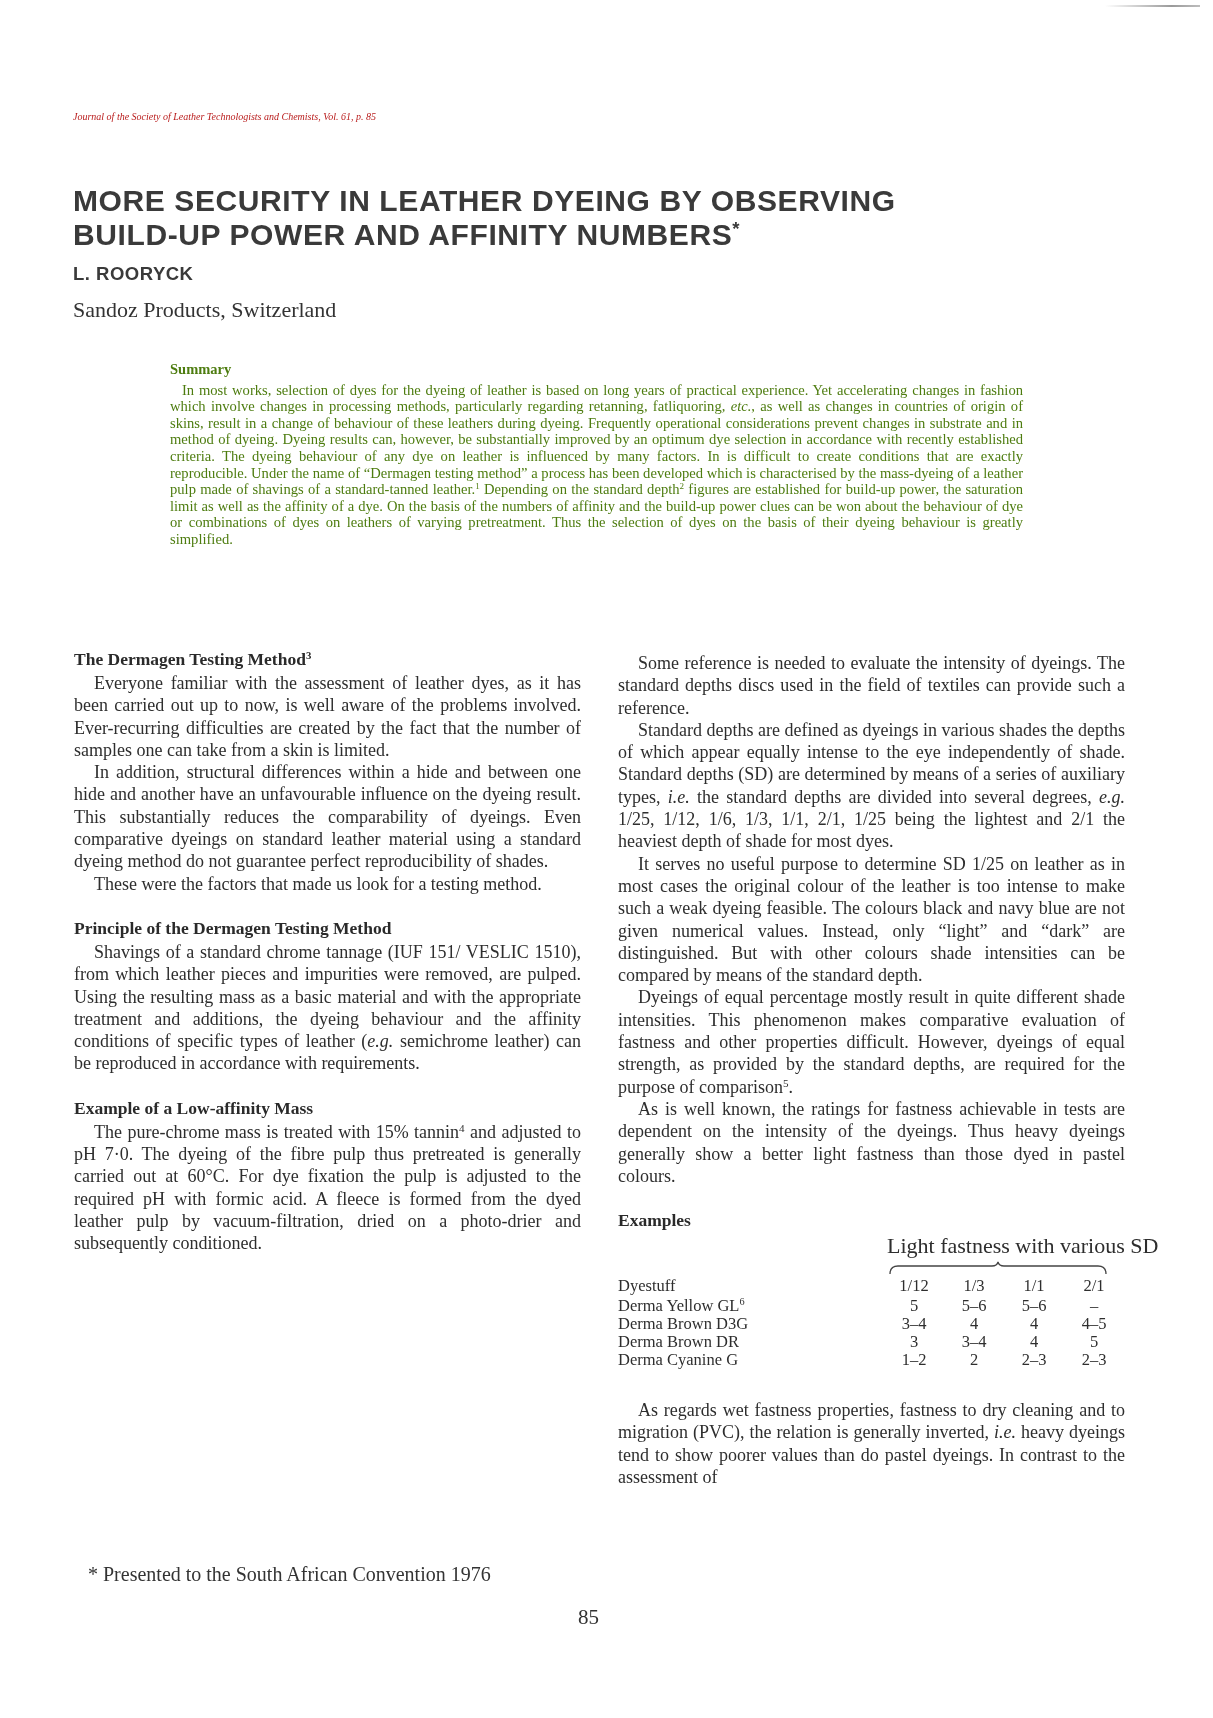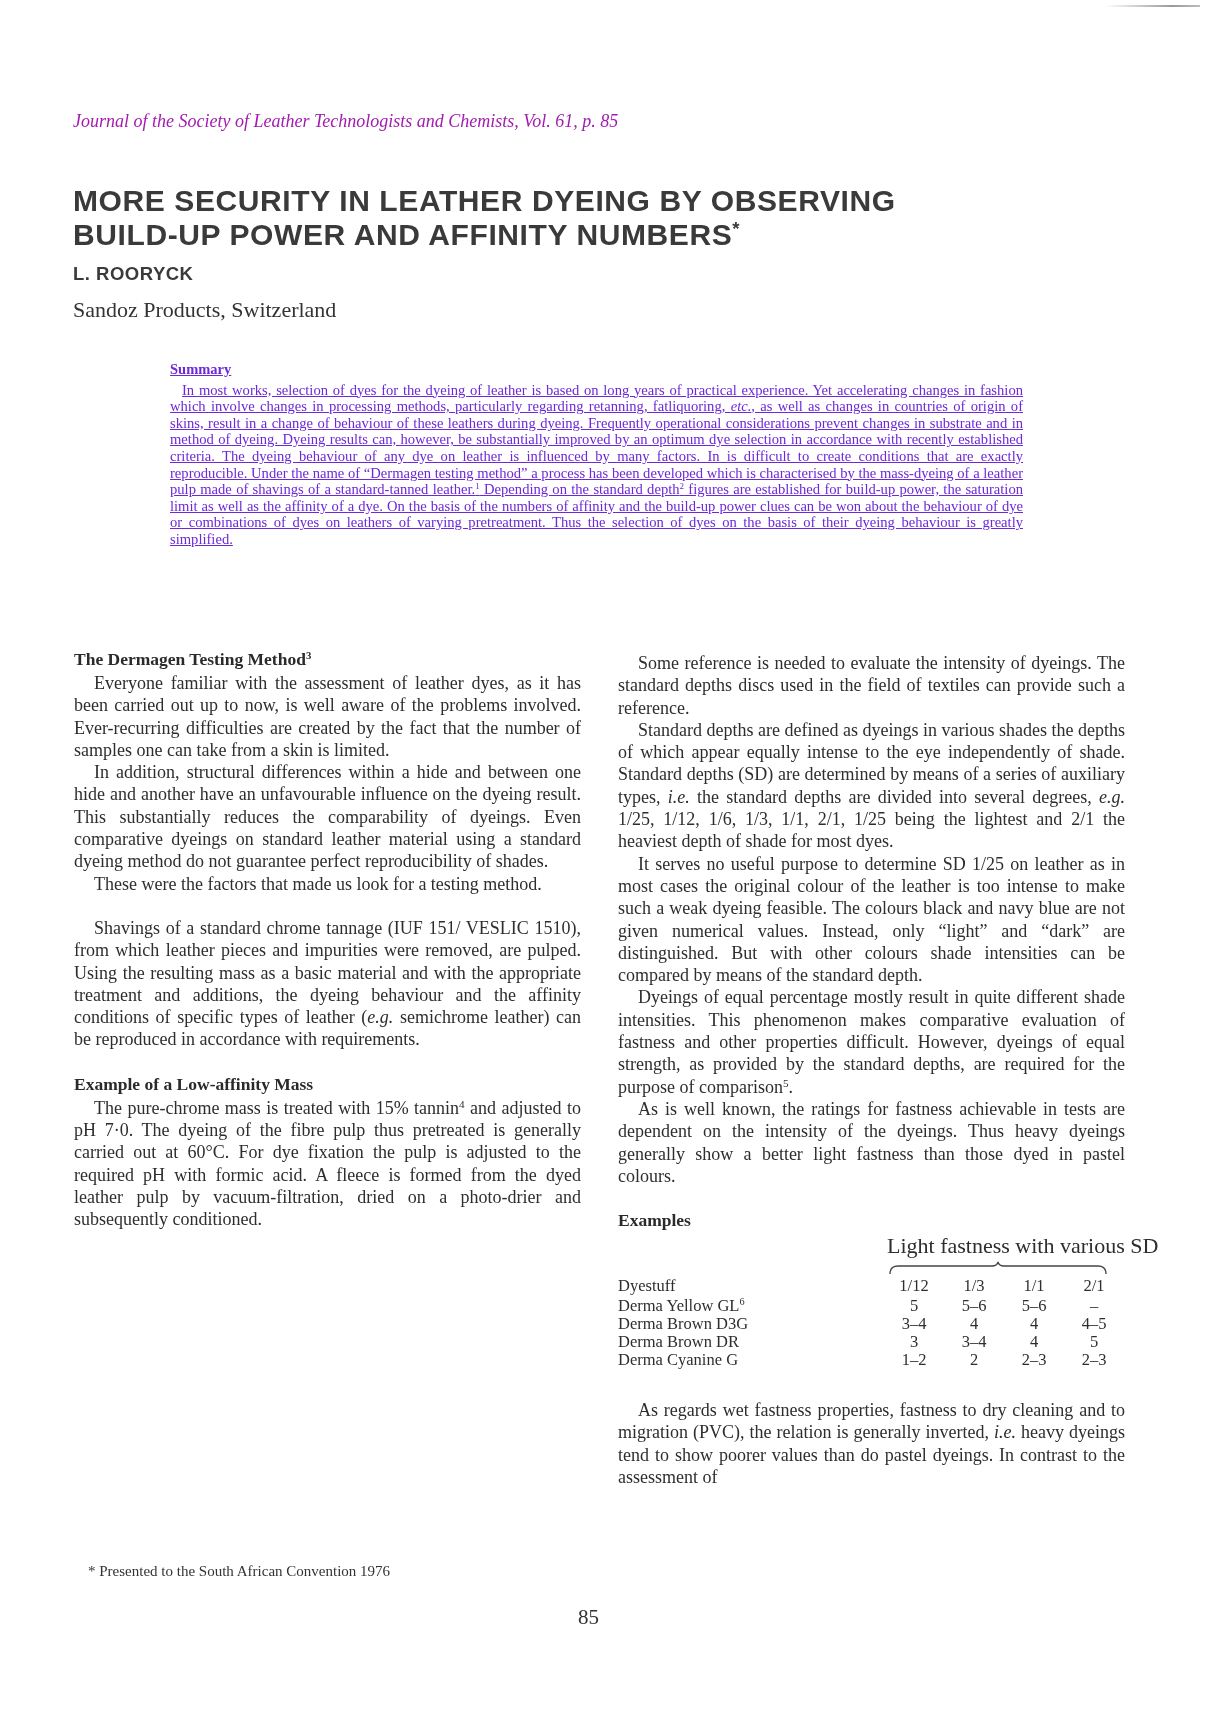--- a/index.html
+++ b/index.html
@@ -7,58 +7,58 @@
     width: 1213px; height: 1718px; position: relative; overflow: hidden;
     color: #2a2a2a;
     font-family: "Liberation Serif", "DejaVu Serif", serif;
   }
   .scan-mark {
     position: absolute; left: 1105px; top: 5px; width: 95px; height: 2px;
     background: linear-gradient(to right, rgba(180,180,180,0), #9a9a9a 70%, #bdbdbd);
   }
   .journal {
     position: absolute; left: 73px; top: 111px;
-    font-style: italic; font-size: 18px; letter-spacing: 0px; color: #a21caf;
+    font-style: italic; font-size: 10px; letter-spacing: 0px; color: #b91c1c;
   }
   .title {
     position: absolute; left: 73px; top: 184px; margin: 0;
     font-family: "Liberation Sans", "DejaVu Sans", sans-serif;
     font-weight: bold; font-size: 30px; line-height: 34px; color: #3a3a3a;
     letter-spacing: 0.6px;
   }
   .author {
     position: absolute; left: 73px; top: 263px;
     font-family: "Liberation Sans", "DejaVu Sans", sans-serif;
     font-weight: bold; font-size: 18.5px; color: #3a3a3a; letter-spacing: 0.5px;
   }
   .affiliation {
     position: absolute; left: 73px; top: 297px;
     font-size: 22px; color: #333; text-align: center;
   }
   .summary {
     position: absolute; left: 170px; top: 361px; width: 853px;
-    font-size: 14.6px; line-height: 16.6px; color: #6d28d9; text-decoration: underline;
+    font-size: 14.6px; line-height: 16.6px; color: #4d7c0f;
   }
   .summary h3 { margin: 0 0 4px 0; font-size: 14.5px; font-weight: bold; }
   .summary p { margin: 0; text-align: justify; text-indent: 12px; }
   .col {
     position: absolute; width: 507px;
     font-size: 18px; line-height: 22.3px; color: #2e2e2e;
   }
   .col.left { left: 74px; top: 648px; }
   .col.right { left: 618px; top: 652px; }
   .col h2 {
     margin: 0 0 2px 0; font-size: 17.5px; font-weight: bold; color: #2a2a2a;
     line-height: 22px;
   }
   .col p { margin: 0; text-align: justify; text-indent: 20px; }
   .col .sec { margin-bottom: 22px; }
   sup { font-size: 0.62em; line-height: 0; vertical-align: 0.55em; }
   .footnote {
-    position: absolute; left: 88px; top: 1563px; font-size: 15px; color: #333;
+    position: absolute; left: 88px; top: 1563px; font-size: 20px; color: #333;
   }
   .page-number {
     position: absolute; left: 578px; top: 1605px; font-size: 21px; color: #333;
   }
   
   .examples-table { margin-top: 6px; font-size: 16.5px; line-height: 17.5px; color: #2e2e2e; }
   .examples-table .group-head {
     position: relative; height: 40px;
   }
   .examples-table .group-label {
@@ -94,20 +94,21 @@
 </section>
 
 <div class="col left">
   <div class="sec">
     <h2><span>The Dermagen Testing Method</span><sup>3</sup></h2>
     <p>Everyone familiar with the assessment of leather dyes, as it has been carried out up to now, is well aware of the problems involved. Ever-recurring difficulties are created by the fact that the number of samples one can take from a skin is limited.</p>
     <p>In addition, structural differences within a hide and between one hide and another have an unfavourable influence on the dyeing result. This substantially reduces the comparability of dyeings. Even comparative dyeings on standard leather material using a standard dyeing method do not guarantee perfect reproducibility of shades.</p>
     <p>These were the factors that made us look for a testing method.</p>
   </div>
   <div class="sec" style="margin-top:8px;">
+    <h2>Principle of the Dermagen Testing Method</h2>
     <p><span>Shavings of a standard chrome tannage (IUF 151/ VESLIC 1510), from which leather pieces and impurities were removed, are pulped. Using the resulting mass as a basic material and with the appropriate treatment and additions, the dyeing behaviour and the affinity conditions of specific types of leather (</span><i>e.g.</i><span> semichrome leather) can be reproduced in accordance with requirements.</span></p>
   </div>
   <div class="sec" style="margin-top:8px;">
     <h2>Example of a Low-affinity Mass</h2>
     <p><span>The pure-chrome mass is treated with 15% tannin</span><sup>4</sup><span> and adjusted to pH 7·0. The dyeing of the fibre pulp thus pretreated is generally carried out at 60°C. For dye fixation the pulp is adjusted to the required pH with formic acid. A fleece is formed from the dyed leather pulp by vacuum-filtration, dried on a photo-drier and subsequently conditioned.</span></p>
   </div>
 </div>
 
 <div class="footnote">* Presented to the South African Convention 1976</div>
 

